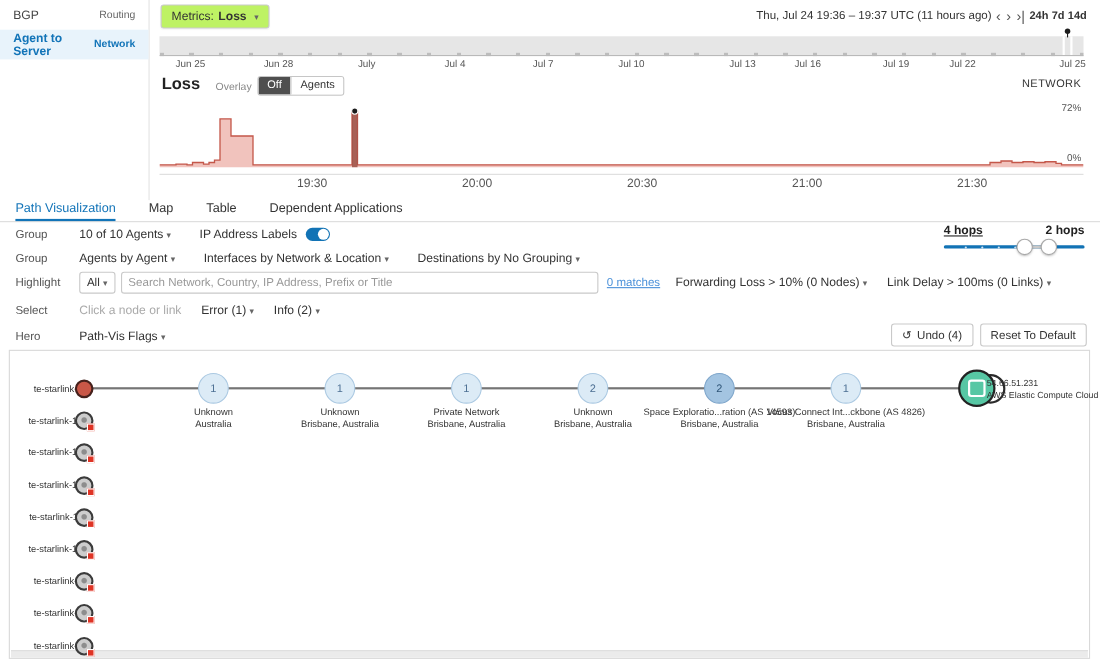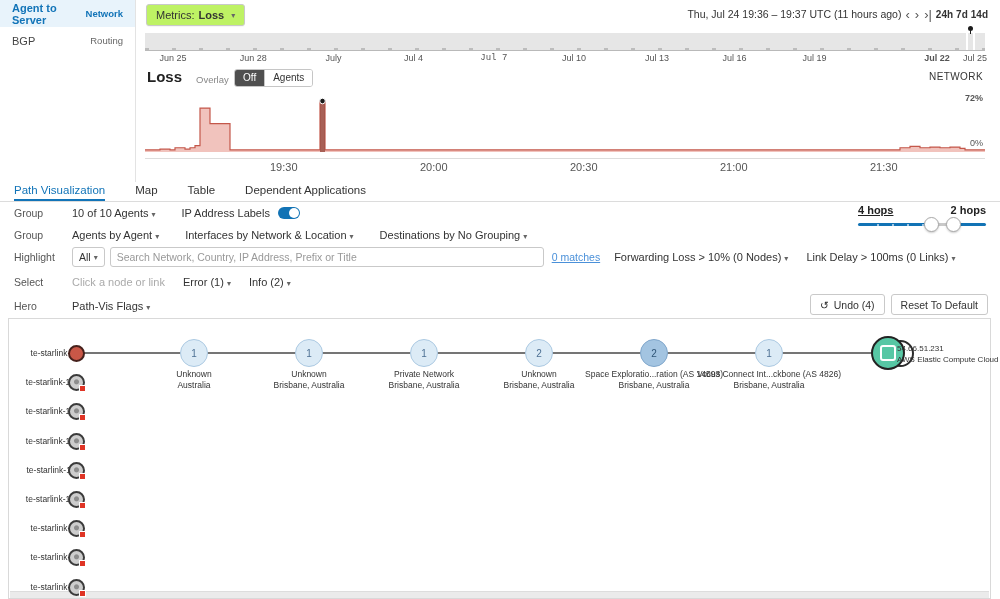--- a/index.html
+++ b/index.html
@@ -32,21 +32,21 @@
   .brush-pin{position:absolute;width:5px;height:5px;border-radius:50%;background:#1c1c1c;top:26px;}
   .brush-stem{position:absolute;width:1px;height:4px;background:#1c1c1c;top:30px;}
   
   .loss-title{position:absolute;left:147px;top:68px;font-size:15px;font-weight:bold;color:#222;}
   .overlay-label{position:absolute;left:196px;top:74px;font-size:9.5px;color:#888;}
   .seg{position:absolute;left:234px;top:69px;display:flex;border:1px solid #c6c6c6;border-radius:3px;overflow:hidden;height:16px;}
   .seg span{font-size:10px;padding:2px 8px;cursor:pointer;}
   .seg .on{background:#4f4f4f;color:#fff;}
   .seg .off{background:#fff;color:#333;border-left:1px solid #c6c6c6;text-align:right;}
   .net-label{position:absolute;right:17px;top:71px;font-size:10px;color:#333;letter-spacing:.4px;}
-  .ymax{position:absolute;right:17px;top:93px;font-size:9px;color:#555;font-weight:bold;}
+  .ymax{position:absolute;right:17px;top:93px;font-size:9px;color:#555;}
   .ymin{position:absolute;right:17px;top:138px;font-size:9px;color:#555;}
   .chart-wrap{position:absolute;left:145px;top:95px;width:840px;height:63px;}
   .chart-axis{position:absolute;left:145px;top:158px;width:840px;height:1px;background:#ddd;}
   .xlabels{position:absolute;left:145px;top:161px;width:840px;height:12px;}
   .xlabels span{position:absolute;width:40px;margin-left:-20px;text-align:left;font-size:11px;color:#555;}
   
   .tabs{position:absolute;left:0;top:181px;width:1000px;height:21px;border-bottom:1px solid #dcdcdc;
     display:flex;gap:30px;padding-left:14px;box-sizing:border-box;}
   .tab{font-size:11.5px;color:#333;padding-top:3px;cursor:pointer;}
   .tab.active{color:#1274b8;border-bottom:2px solid #1274b8;}
@@ -93,27 +93,27 @@
   .dest-label{position:absolute;display:flex;flex-direction:column;align-items:flex-start;font-size:8px;color:#333;line-height:1.35;}
   .dest-label span{white-space:nowrap;}
   .hscroll{position:absolute;left:1px;right:1px;bottom:0;height:6px;background:#ebebeb;border-top:1px solid #ddd;}
 </style>
 </head>
 <body>
 
 <div class="app">
 
   <aside class="sidebar">
+    <div class="test-row">
+      <span class="test-name">BGP</span>
+      <span class="test-type">Routing</span>
+    </div>
     <div class="test-row active">
       <span class="test-name">Agent to Server</span>
       <span class="test-type">Network</span>
-    </div>
-    <div class="test-row">
-      <span class="test-name">BGP</span>
-      <span class="test-type">Routing</span>
     </div>
   </aside>
 
   <div class="metrics-btn caret">
     <span>Metrics:</span>
     <b>Loss</b>
   </div>
 
   <div class="time-nav">
     <span class="time-range">Thu, Jul 24 19:36 – 19:37 UTC (11 hours ago)</span>
@@ -126,26 +126,26 @@
   </div>
 
   <div class="brush-band"></div>
   <div class="brush-dashes"></div>
   <div class="brush-axis"></div>
   <div class="brush-labels" id="brush-labels">
       <span style="left: 28px;">Jun 25</span>
       <span style="left: 108.2px;">Jun 28</span>
       <span style="left: 188.4px;">July</span>
       <span style="left: 268.6px;">Jul 4</span>
-      <span style="left: 348.8px; font-family: Liberation Mono, monospace;">Jul 7</span>
+      <span style="left: 348.8px;">Jul 7</span>
       <span style="left: 429px;">Jul 10</span>
-      <span style="left: 512px;">Jul 13</span>
+      <span style="left: 530px;">Jul 13</span>
       <span style="left: 589.4px;">Jul 16</span>
       <span style="left: 669.6px;">Jul 19</span>
-      <span style="left: 792px; font-weight: bold;">Jul 22</span>
+      <span style="left: 730px;">Jul 22</span>
       <span style="left: 830px;">Jul 25</span>
     </div>
   <div class="brush-slit" style="left:966px;"></div>
   <div class="brush-slit" style="left:973px;"></div>
   <div class="brush-stem" style="left:970px;"></div>
   <div class="brush-pin" style="left:968px;"></div>
 
   <div class="loss-title">Loss</div>
   <div class="overlay-label">Overlay</div>
   <div class="seg">

